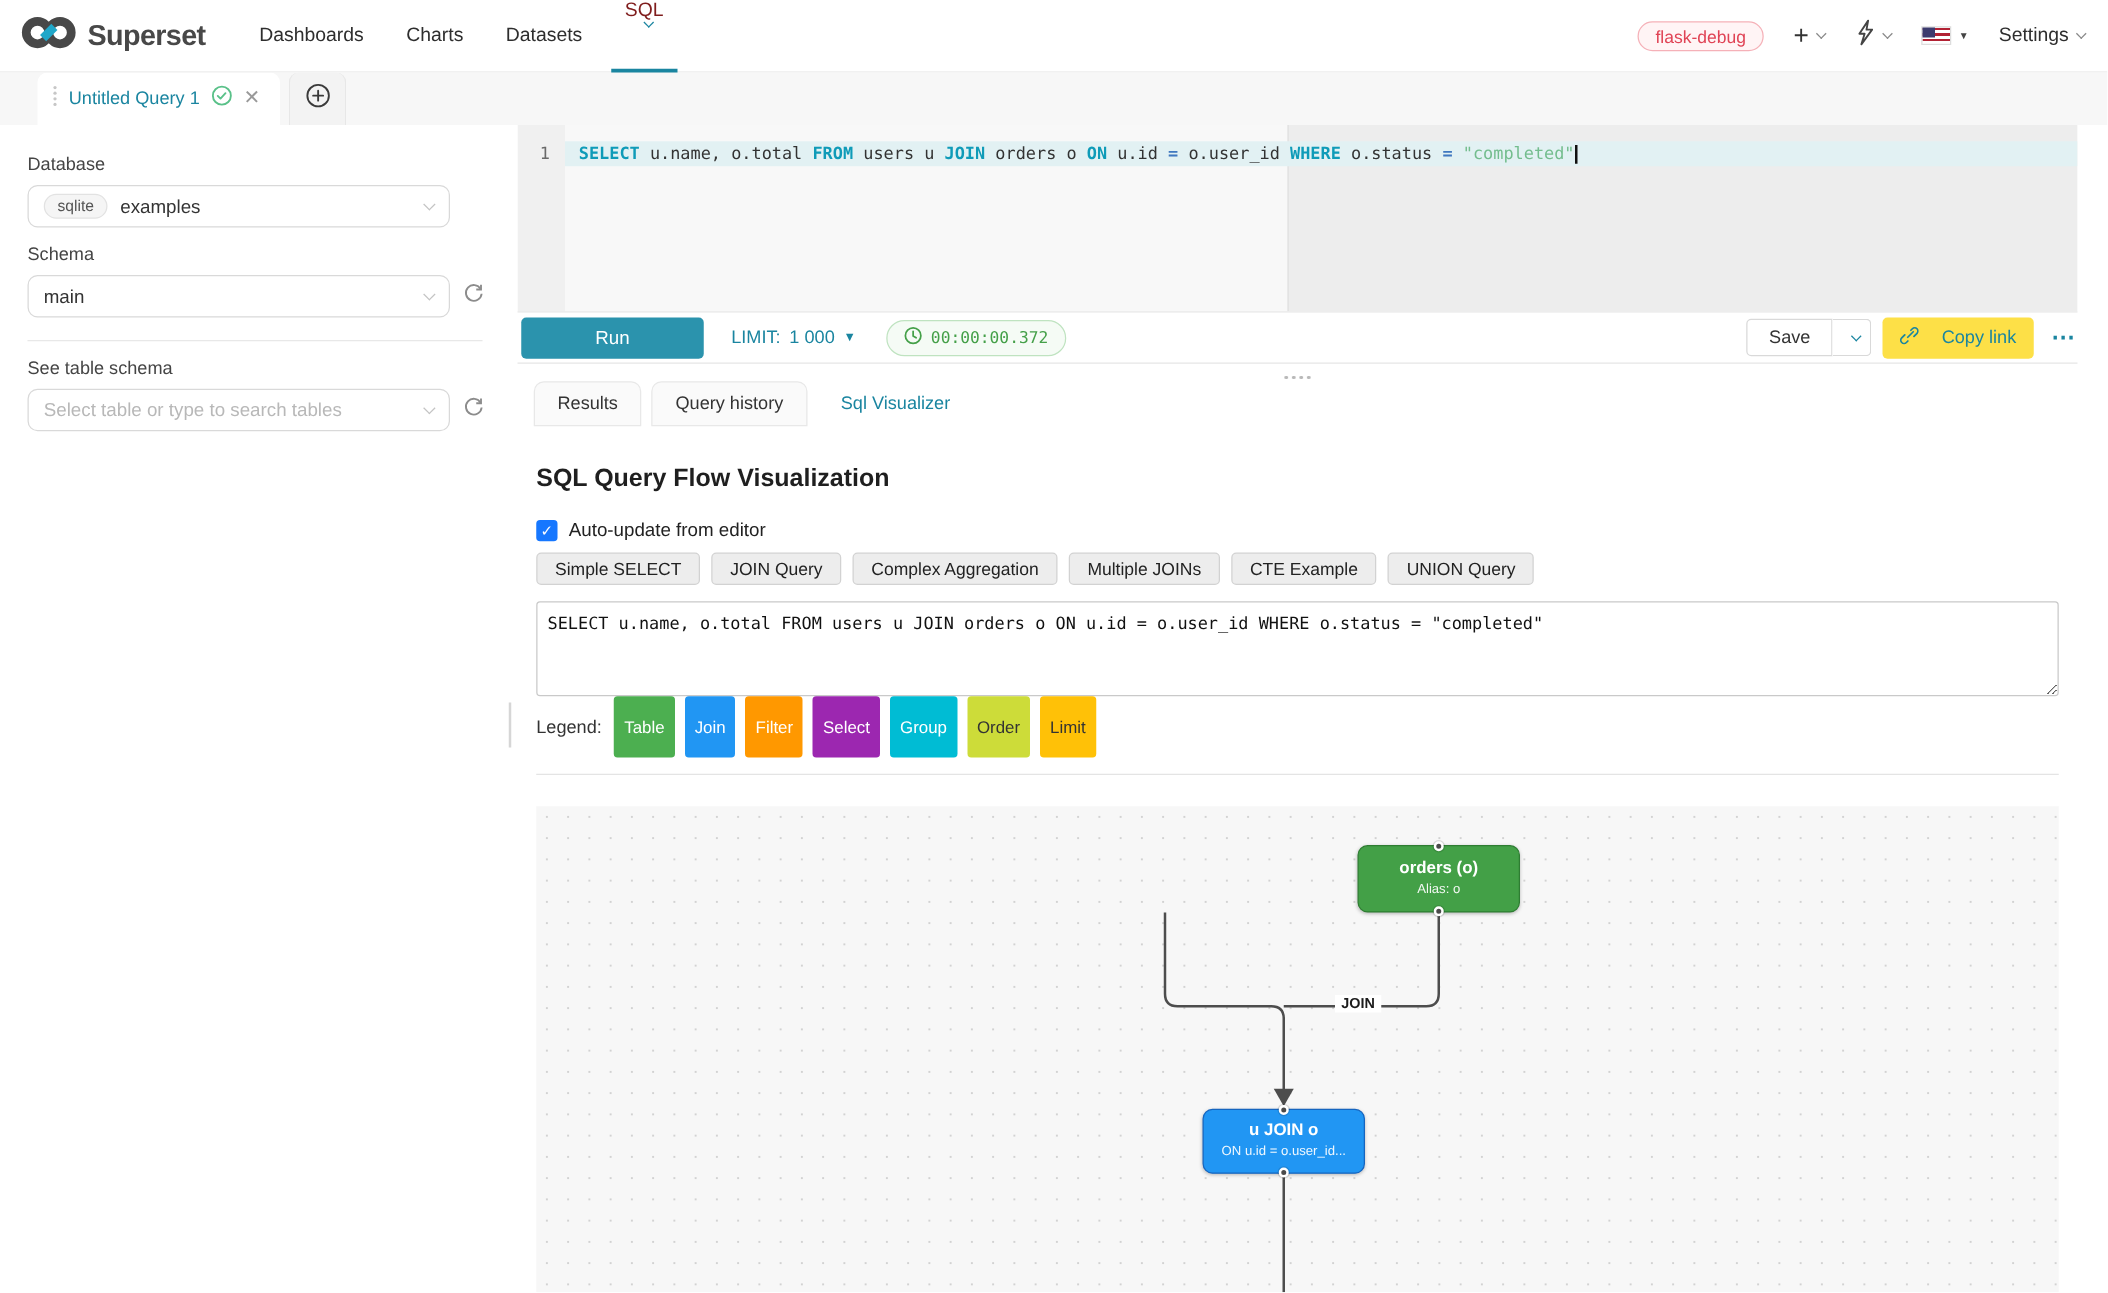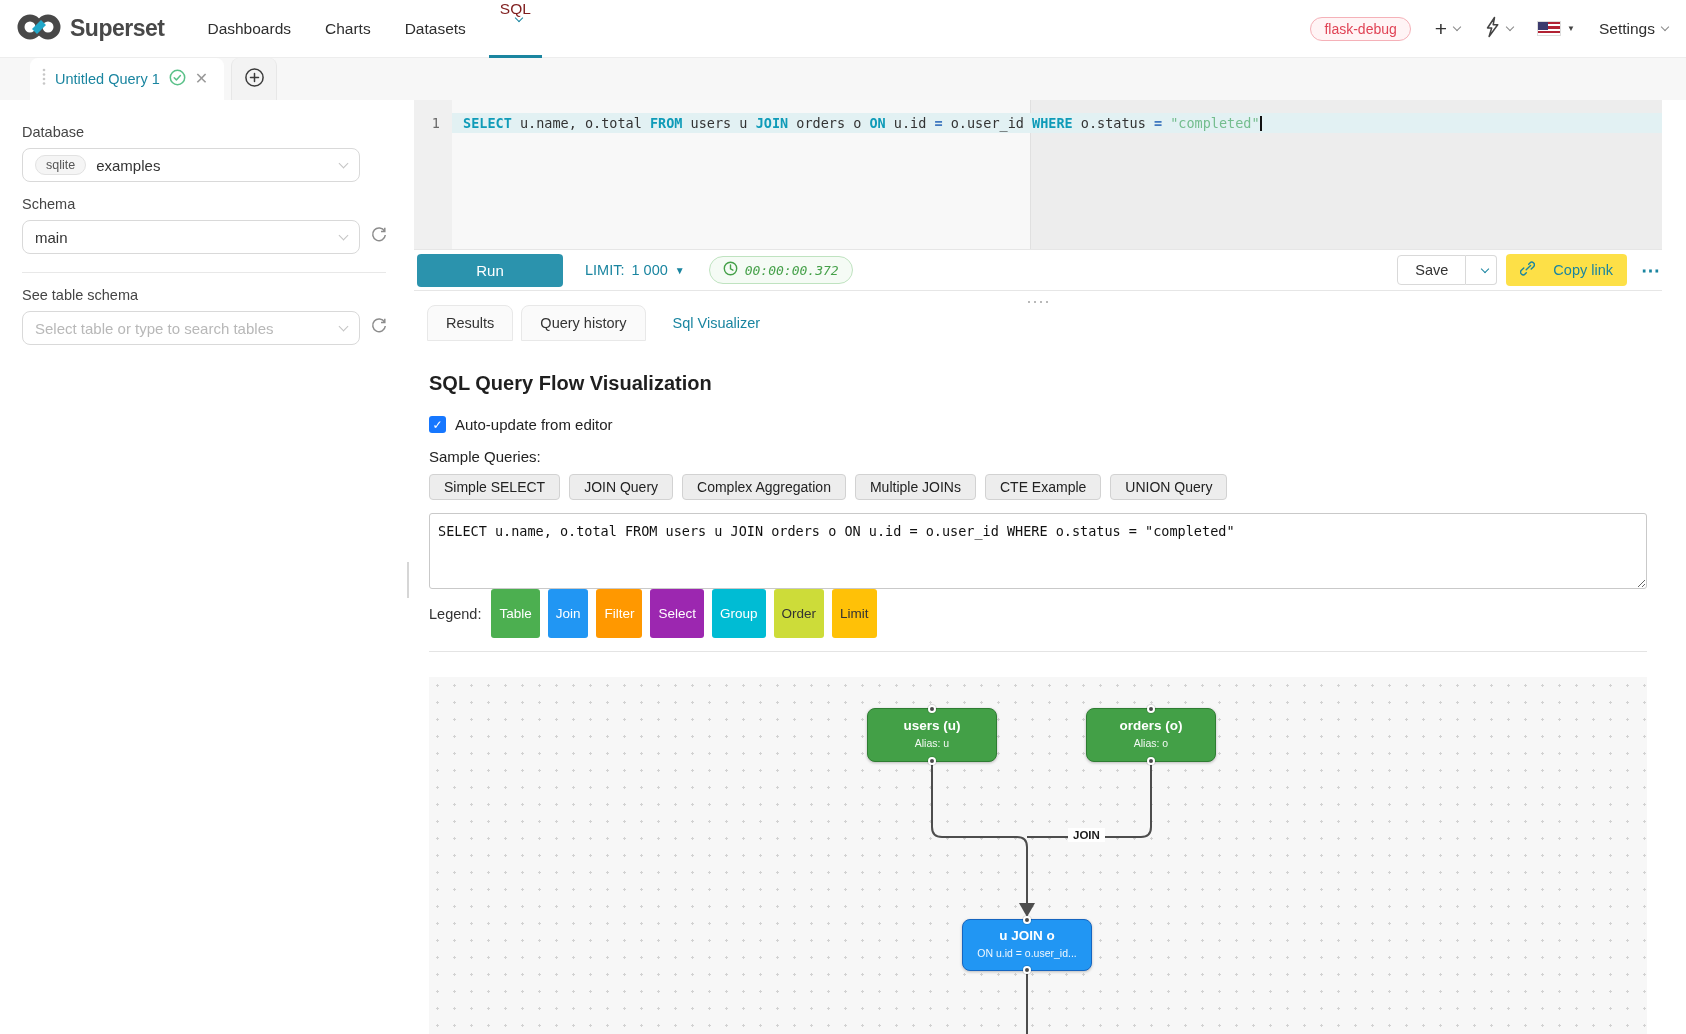--- a/index.html
+++ b/index.html
@@ -82,21 +82,21 @@
   
   .sql-toolbar { height:41px; border-top:1px solid #e6e6e6; display:flex; align-items:center;
     padding:0 2px 0 3px; background:#fff; }
   .run-btn { width:146px; height:33px; background:#2b93ad; color:#fff; border:none; border-radius:4px;
     font-size:15px; font-family:inherit; cursor:pointer; }
   .limit-group { margin-left:22px; display:flex; align-items:center; gap:7px; color:#1a85a0;
     font-size:14.5px; cursor:pointer; }
   .limit-caret { font-size:10px; color:#1a85a0; }
   .timer-pill { margin-left:24px; display:flex; align-items:center; gap:7px; border:1px solid #bfe3c0;
     background:#f5fbf5; border-radius:16px; padding:4px 13px; color:#45a049;
-    font-family:"DejaVu Sans Mono",monospace; font-size:13px;font-style:italic; }
+    font-family:"DejaVu Sans Mono",monospace; font-size:13px; }
   .toolbar-right { margin-left:auto; display:flex; align-items:center; }
   .save-split { display:flex; }
   .save-main { background:#fff; border:1px solid #d9d9d9; border-radius:4px 0 0 4px; padding:6px 17px;
     font-size:14.5px; color:#333; font-family:inherit; cursor:pointer; }
   .save-caret { width:31px; background:#fff; border:1px solid #d9d9d9; border-left:none;
     border-radius:0 4px 4px 0; display:flex; align-items:center; justify-content:center; cursor:pointer; }
   .copylink-btn { margin-left:9px; background:#fde047; border:none; border-radius:4px; padding:7px 14px;
     color:#1a85a0; font-size:14.5px; font-family:inherit; display:flex; align-items:center; gap:18px; cursor:pointer; }
   .more-dots { margin-left:14px; color:#1a85a0; font-size:19px; font-weight:bold; cursor:pointer; line-height:1; }
 
@@ -337,21 +337,20 @@
     <div class="viz-panel">
       <div class="viz-title">SQL Query Flow Visualization</div>
 
       <div class="auto-row">
         <span class="checkbox">
             <span>✓</span>
           </span>
         <span class="auto-label">Auto-update from editor</span>
       </div>
 
-      <div class="samples-label">Sample Queries:</div>
       <div class="sample-row">
         <button class="sample-btn">Simple SELECT</button>
         <button class="sample-btn">JOIN Query</button>
         <button class="sample-btn">Complex Aggregation</button>
         <button class="sample-btn">Multiple JOINs</button>
         <button class="sample-btn">CTE Example</button>
         <button class="sample-btn">UNION Query</button>
       </div>
 
       <textarea class="sql-input" spellcheck="false" style="">SELECT u.name, o.total FROM users u JOIN orders o ON u.id = o.user_id WHERE o.status = "completed"</textarea>
@@ -371,26 +370,20 @@
 
       <div class="flow-canvas">
         <svg class="edge-svg">
           <path d="M503,85 V150 Q503,160 513,160 H588 Q598,160 598,170 V228" fill="none" stroke="#4d4d4d" stroke-width="2"></path>
           <path d="M722,85 V150 Q722,160 712,160 H598" fill="none" stroke="#4d4d4d" stroke-width="2"></path>
           <polygon points="590,226 606,226 598,240" fill="#4d4d4d"></polygon>
           <path d="M598,294 V600" fill="none" stroke="#4d4d4d" stroke-width="2"></path>
         </svg>
         <span class="edge-label">JOIN</span>
 
-        <div class="flow-node node-table" style="left:438px; top:31px;;background:#43a047;border-color:#2e7d32">
-          <span class="handle top"></span>
-          <div class="node-title">users (u)</div>
-          <div class="node-sub">Alias: u</div>
-          <span class="handle bottom"></span>
-        </div>
         <div class="flow-node node-table" style="left:657px; top:31px;;background:#43a047;border-color:#2e7d32">
           <span class="handle top"></span>
           <div class="node-title">orders (o)</div>
           <div class="node-sub">Alias: o</div>
           <span class="handle bottom"></span>
         </div>
         <div class="flow-node node-join" style="left:533px; top:242px;;background:#2196f3;border-color:#1565c0">
           <span class="handle top"></span>
           <div class="node-title">u JOIN o</div>
           <div class="node-sub">ON u.id = o.user_id...</div>

